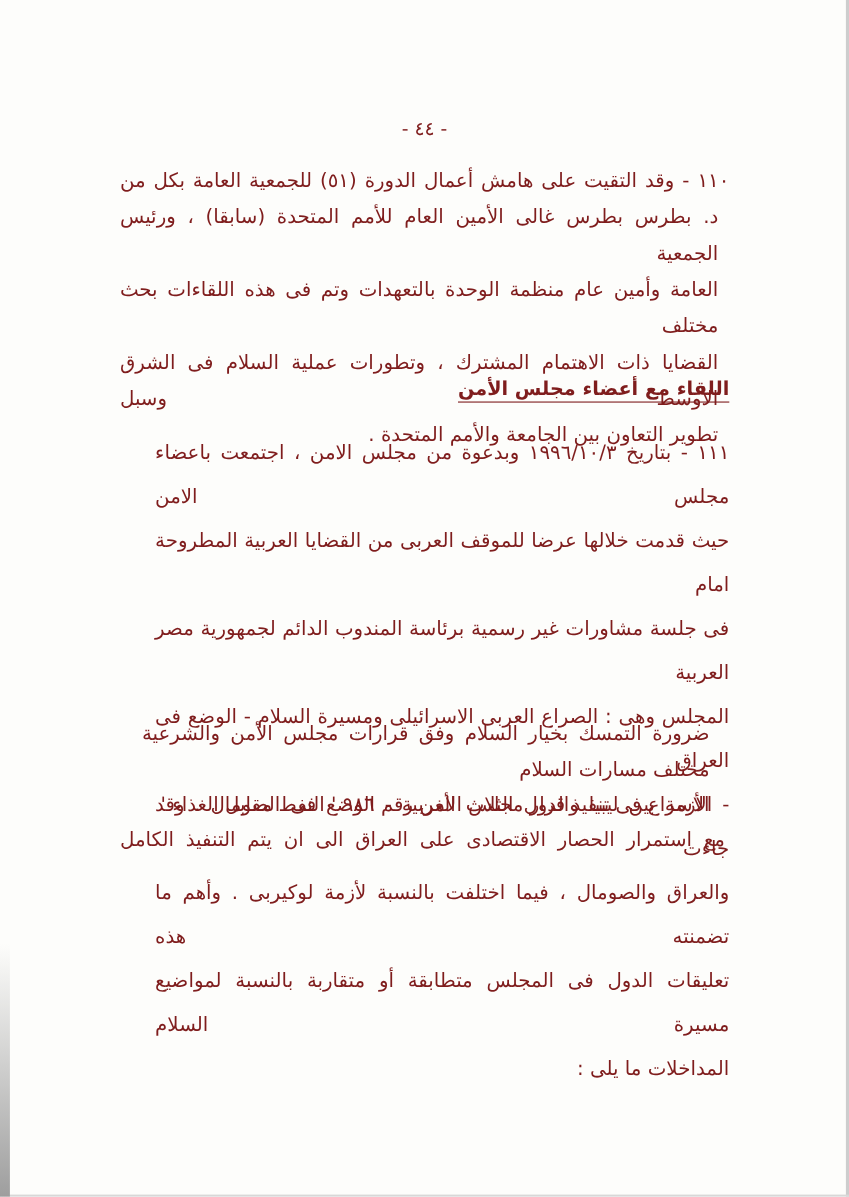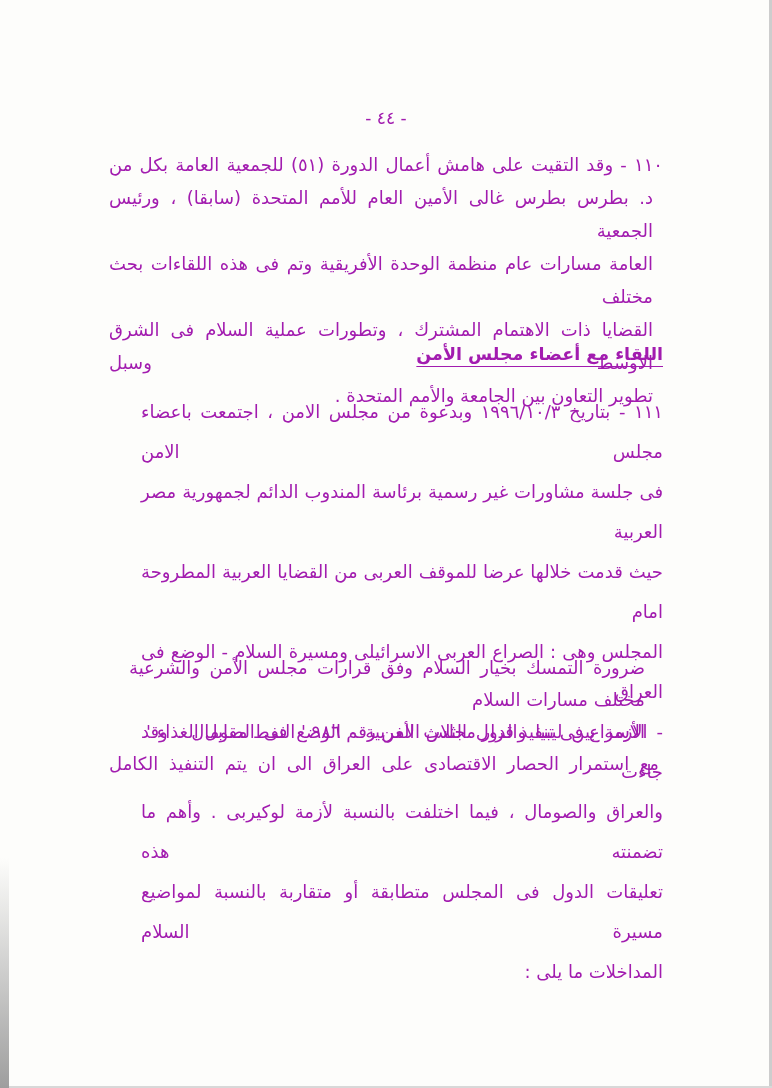--- a/index.html
+++ b/index.html
@@ -5,21 +5,21 @@
   html, body { margin: 0; padding: 0; }
   body {
     width: 772px; height: 1088px;
     background: #ffffff;
     font-family: "DejaVu Sans", sans-serif;
   }
   .page {
     position: relative;
     width: 772px; height: 1088px;
     background: #fdfdfb;
-    color: #a21caf;
+    color: #7f1d1d;
     overflow: hidden;
   }
   .pagenum {
     position: absolute; top: 108px; left: 0; width: 100%;
     text-align: center; font-size: 17px; letter-spacing: 1px;
     direction: rtl;
   }
   .block {
     position: absolute; right: 109px; width: 554px;
     direction: rtl; font-size: 18px;
@@ -59,31 +59,31 @@
 </head>
 <body>
 
 <div class="page">
 
   <div class="pagenum">- ٤٤ -</div>
 
   <div class="block p110">
     <div class="ln">١١٠ - وقد التقيت على هامش أعمال الدورة (٥١) للجمعية العامة بكل من</div>
     <div class="ln ind">د. بطرس بطرس غالى الأمين العام للأمم المتحدة (سابقا) ، ورئيس الجمعية</div>
-    <div class="ln ind">العامة مسارات عام منظمة الوحدة الأفريقية وتم فى هذه اللقاءات بحث مختلف</div>
+    <div class="ln ind">العامة وأمين عام منظمة الوحدة بالتعهدات وتم فى هذه اللقاءات بحث مختلف</div>
     <div class="ln ind">القضايا ذات الاهتمام المشترك ، وتطورات عملية السلام فى الشرق الأوسط وسبل</div>
     <div class="ln end ind">تطوير التعاون بين الجامعة والأمم المتحدة .</div>
   </div>
 
   <div class="heading">اللقاء مع أعضاء مجلس الأمن</div>
 
   <div class="block p111">
     <div class="ln">١١١ - بتاريخ ١٩٩٦/١٠/٣ وبدعوة من مجلس الامن ، اجتمعت باعضاء مجلس الامن</div>
+    <div class="ln">حيث قدمت خلالها عرضا للموقف العربى من القضايا العربية المطروحة امام</div>
     <div class="ln">فى جلسة مشاورات غير رسمية برئاسة المندوب الدائم لجمهورية مصر العربية</div>
-    <div class="ln">حيث قدمت خلالها عرضا للموقف العربى من القضايا العربية المطروحة امام</div>
     <div class="ln">المجلس وهى : الصراع العربى الاسرائيلى ومسيرة السلام - الوضع فى العراق</div>
     <div class="ln">- الأزمة بين ليبيا والدول الثلاث الغربية - الوضع فى الصومال . وقد جاءت</div>
     <div class="ln">والعراق والصومال ، فيما اختلفت بالنسبة لأزمة لوكيربى . وأهم ما تضمنته هذه</div>
     <div class="ln">تعليقات الدول فى المجلس متطابقة أو متقاربة بالنسبة لمواضيع مسيرة السلام</div>
     <div class="ln end">المداخلات ما يلى :</div>
   </div>
 
   <div class="block subs">
     <div class="ln ind2">ضرورة التمسك بخيار السلام وفق قرارات مجلس الأمن والشرعية</div>
     <div class="ln end ind2">مختلف مسارات السلام</div>

